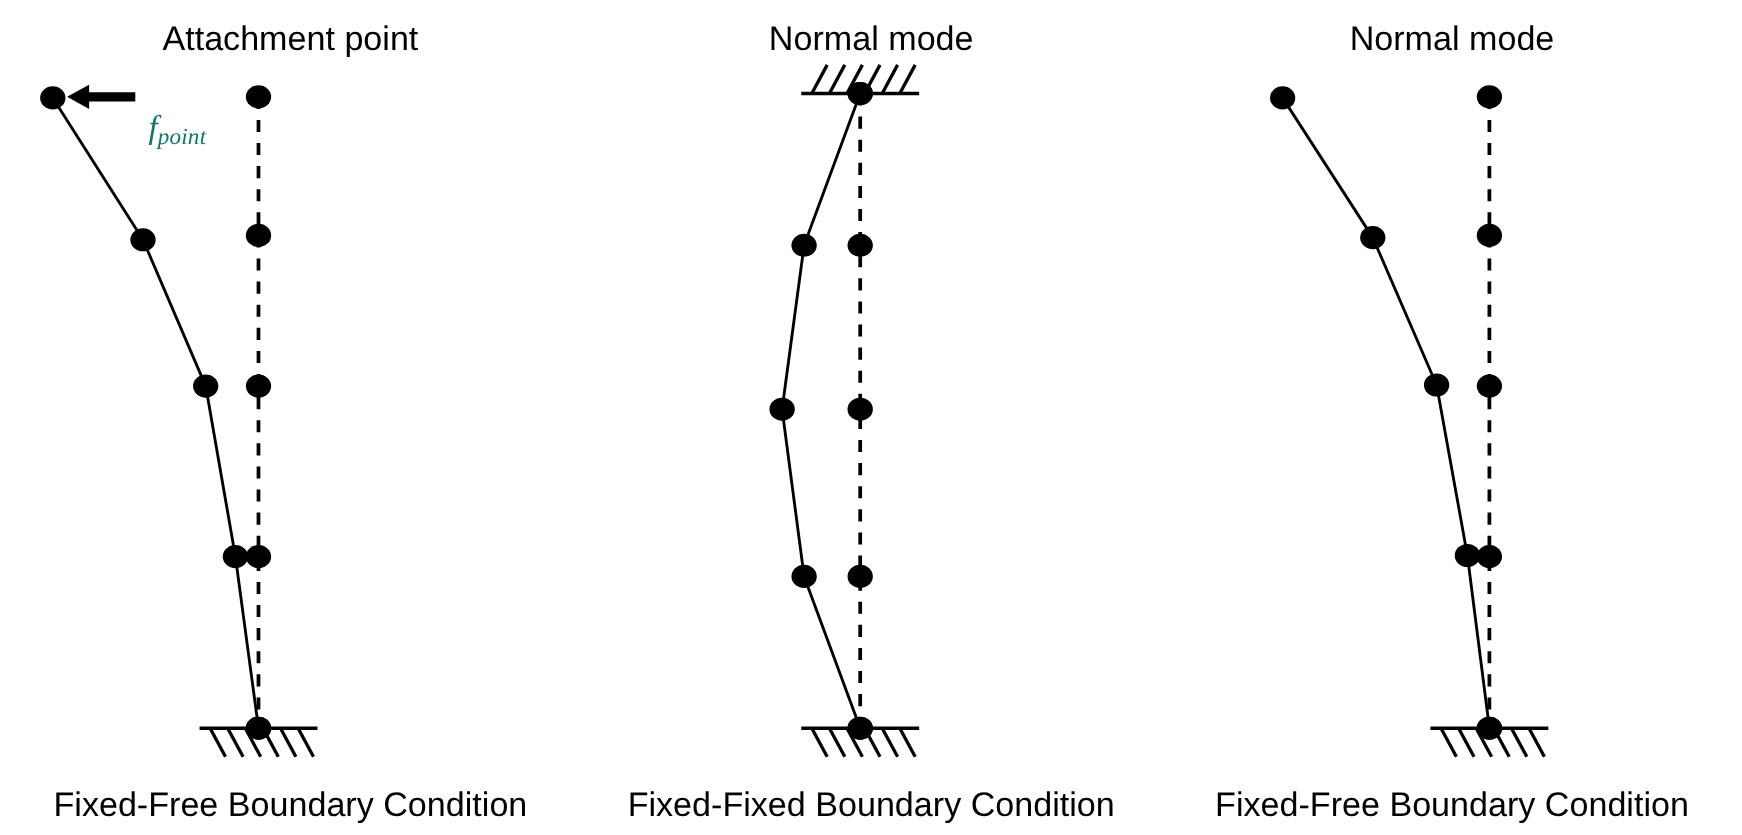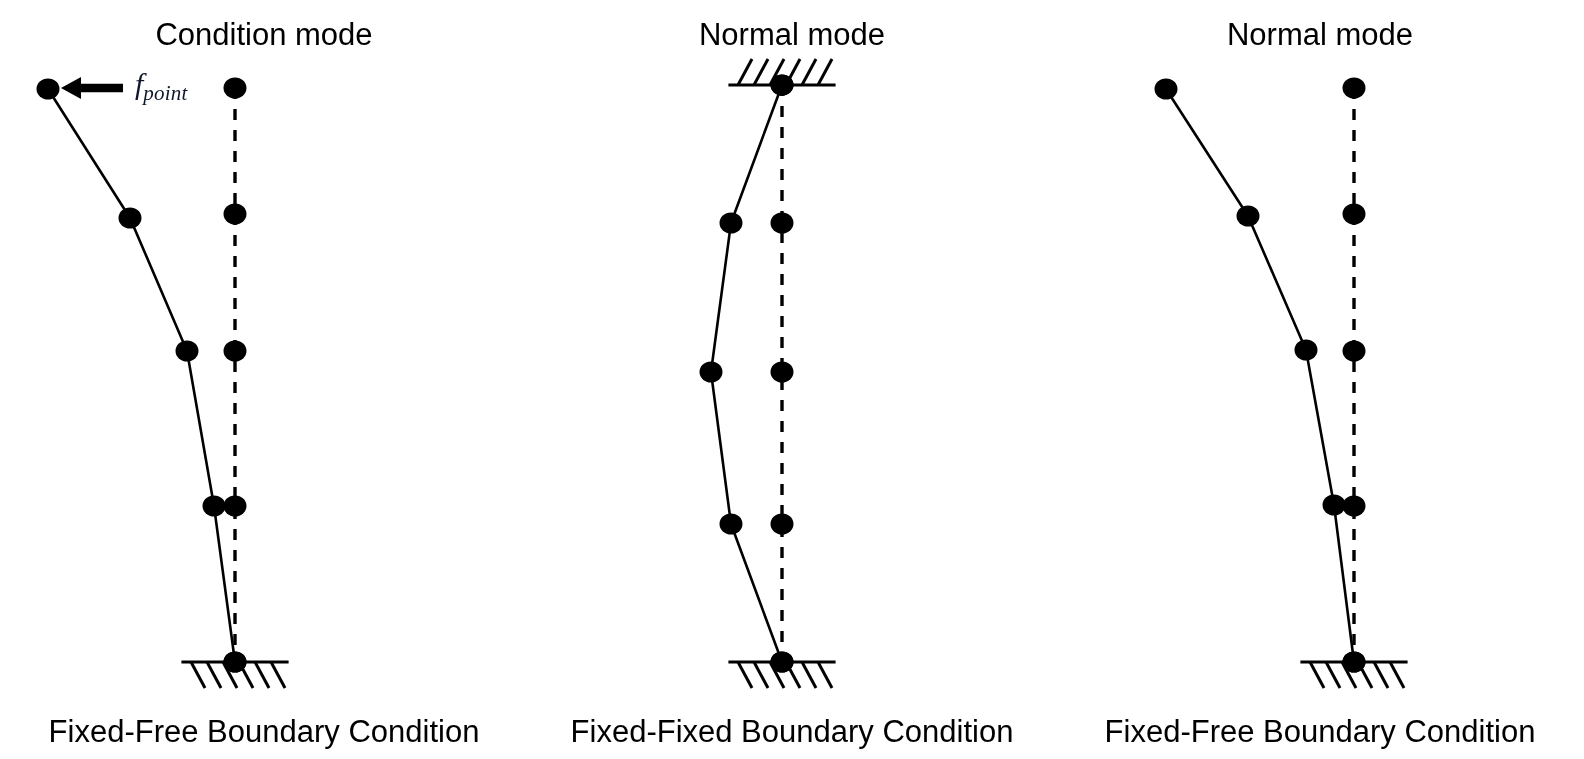--- a/index.html
+++ b/index.html
@@ -60,37 +60,38 @@
     left: 0;
     width: 528px;
     height: 759px;
     display: block;
   }
   .force-label {
     position: absolute;
     font-family: "Liberation Serif", serif;
     font-style: italic;
     font-size: 30px;
-    color: #0f172a;
+    color: #0f766e;
     white-space: nowrap;
+    margin-top: 32px;
   }
   .force-label .sub {
     font-size: 21px;
     vertical-align: -0.28em;
     font-style: italic;
     letter-spacing: 0.2px;
   }
 </style>
 </head>
 <body>
 
 <div id="figure">
 
   <div class="panel" id="panel-1">
-    <div class="panel-title">Condition mode</div>
+    <div class="panel-title">Attachment point</div>
     <svg class="panel-svg" id="svg-1" viewBox="0 0 528 759">
         <line x1="235" y1="88" x2="235" y2="662" stroke="#000000" stroke-width="3.4" stroke-dasharray="11 10" stroke-linecap="butt"></line>
         <polyline points="48,89 130,218 187,351 214,506 235,662" fill="none" stroke="#000000" stroke-width="2.6" stroke-linejoin="round" stroke-linecap="round"></polyline>
         <g>
           <line x1="183" y1="662" x2="287" y2="662" stroke="#000000" stroke-width="3.2" stroke-linecap="square"></line>
           <line x1="191" y1="662" x2="205" y2="688" stroke="#000000" stroke-width="3" stroke-linecap="butt"></line>
           <line x1="207" y1="662" x2="221" y2="688" stroke="#000000" stroke-width="3" stroke-linecap="butt"></line>
           <line x1="223" y1="662" x2="237" y2="688" stroke="#000000" stroke-width="3" stroke-linecap="butt"></line>
           <line x1="239" y1="662" x2="253" y2="688" stroke="#000000" stroke-width="3" stroke-linecap="butt"></line>
           <line x1="255" y1="662" x2="269" y2="688" stroke="#000000" stroke-width="3" stroke-linecap="butt"></line>

